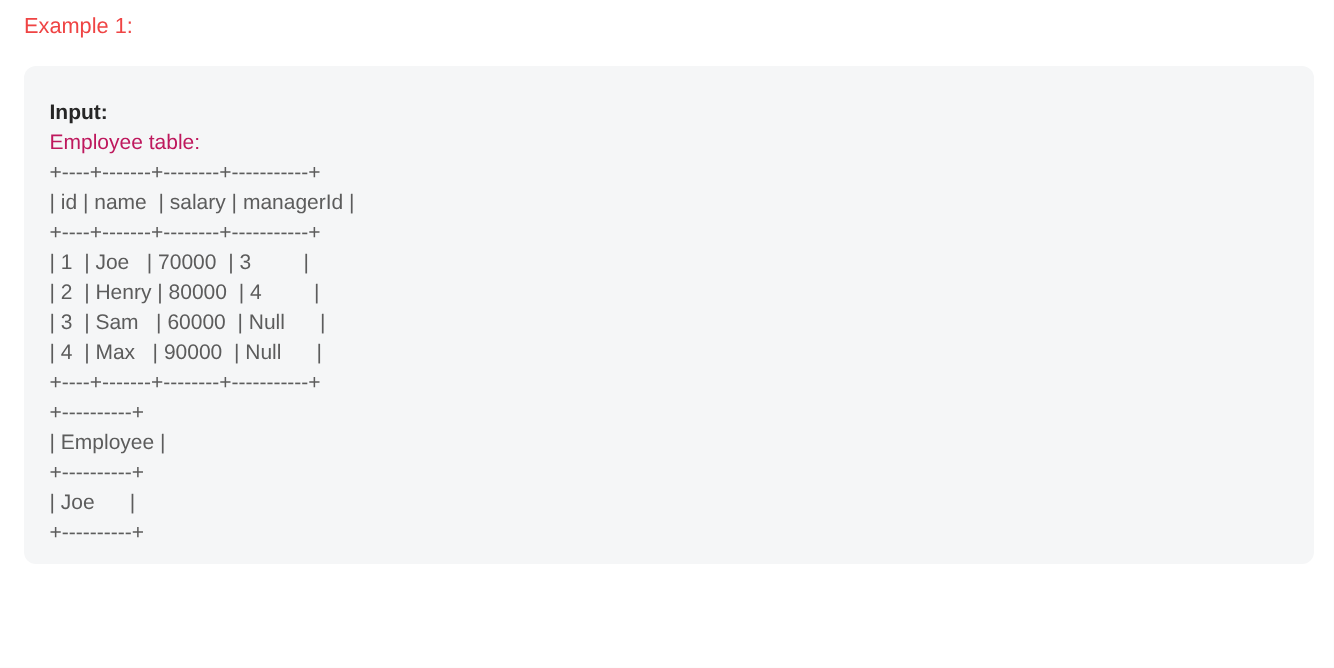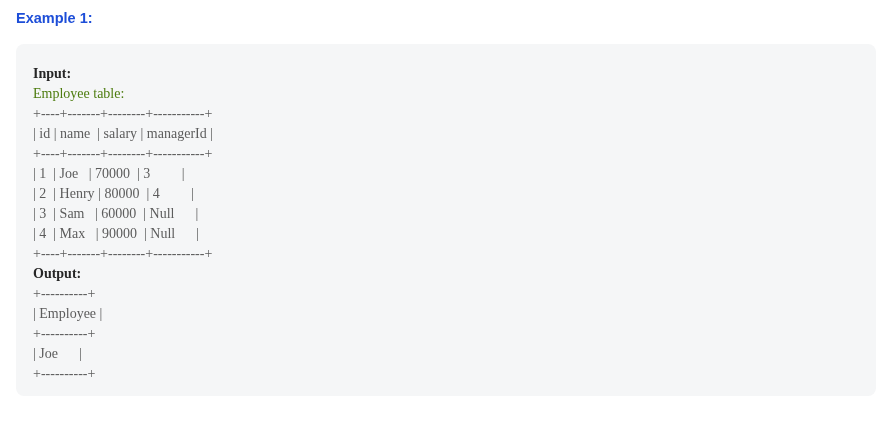--- a/index.html
+++ b/index.html
@@ -6,37 +6,37 @@
   html, body { background: #ffffff; }
   body {
     width: 889px;
     height: 445px;
     font-family: "Liberation Sans", sans-serif;
     overflow: hidden;
   }
   .page { padding: 10px 16px 0 16px; }
   .example-heading {
     font-size: 14.5px;
-    font-weight: 700;
-    color: #1d4ed8;
+    font-weight: 400;
+    color: #ef4444;
     line-height: 16px;
     margin-bottom: 18px;
   }
   .code-block {
     background: #f5f6f7;
     border-radius: 8px;
     width: 860px;
     padding: 20px 16px 12px 17px;
   }
   .mono, .mono-label, .ascii {
-    font-family: Liberation Serif, serif;
+    font-family: Liberation Sans, sans-serif;
     font-size: 14px;
     line-height: 20px;
   }
-  .mono { color: #4d7c0f; }
+  .mono { color: #be185d; }
   .mono-label { color: #262626; font-weight: 700; }
   .ascii { white-space: pre; color: #5c5c5c; }
   .line { min-height: 20px; }
 </style>
 </head>
 <body>
 
 <div class="page">
   <div class="example-heading">Example 1:</div>
 
@@ -46,22 +46,19 @@
     </div>
     <div class="line mono">Employee table:</div>
     <div class="ascii">+----+-------+--------+-----------+
 | id | name  | salary | managerId |
 +----+-------+--------+-----------+
 | 1  | Joe   | 70000  | 3         |
 | 2  | Henry | 80000  | 4         |
 | 3  | Sam   | 60000  | Null      |
 | 4  | Max   | 90000  | Null      |
 +----+-------+--------+-----------+</div>
-    <div class="line">
-      <span class="mono-label">Output:</span>
-    </div>
     <div class="ascii">+----------+
 | Employee |
 +----------+
 | Joe      |
 +----------+</div>
   </div>
 </div>
 
 </body></html>

